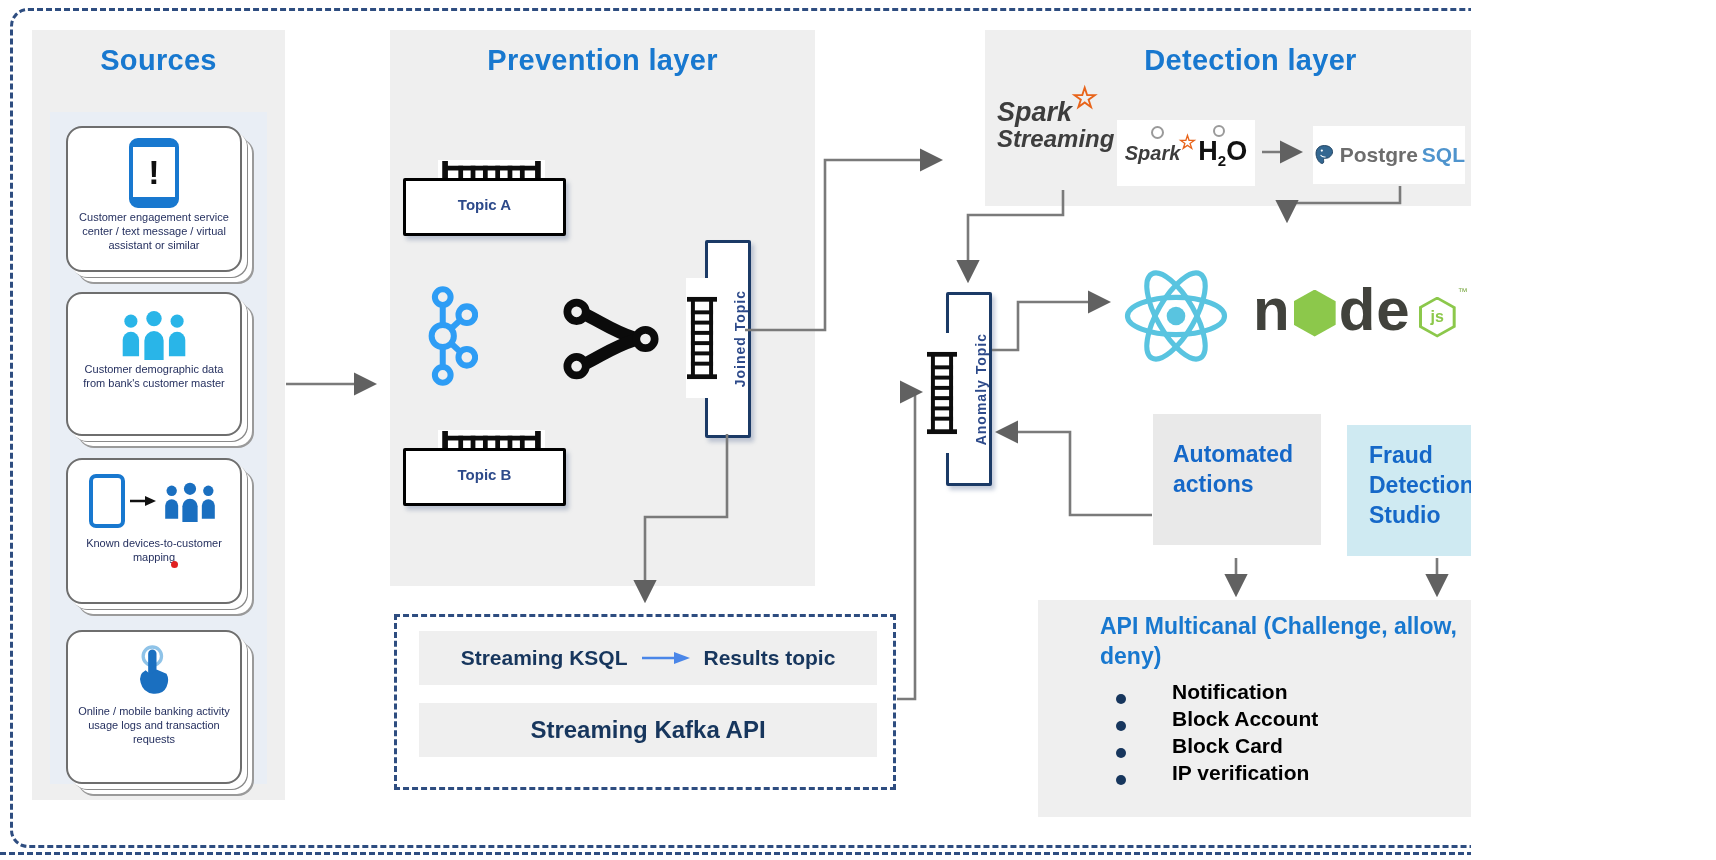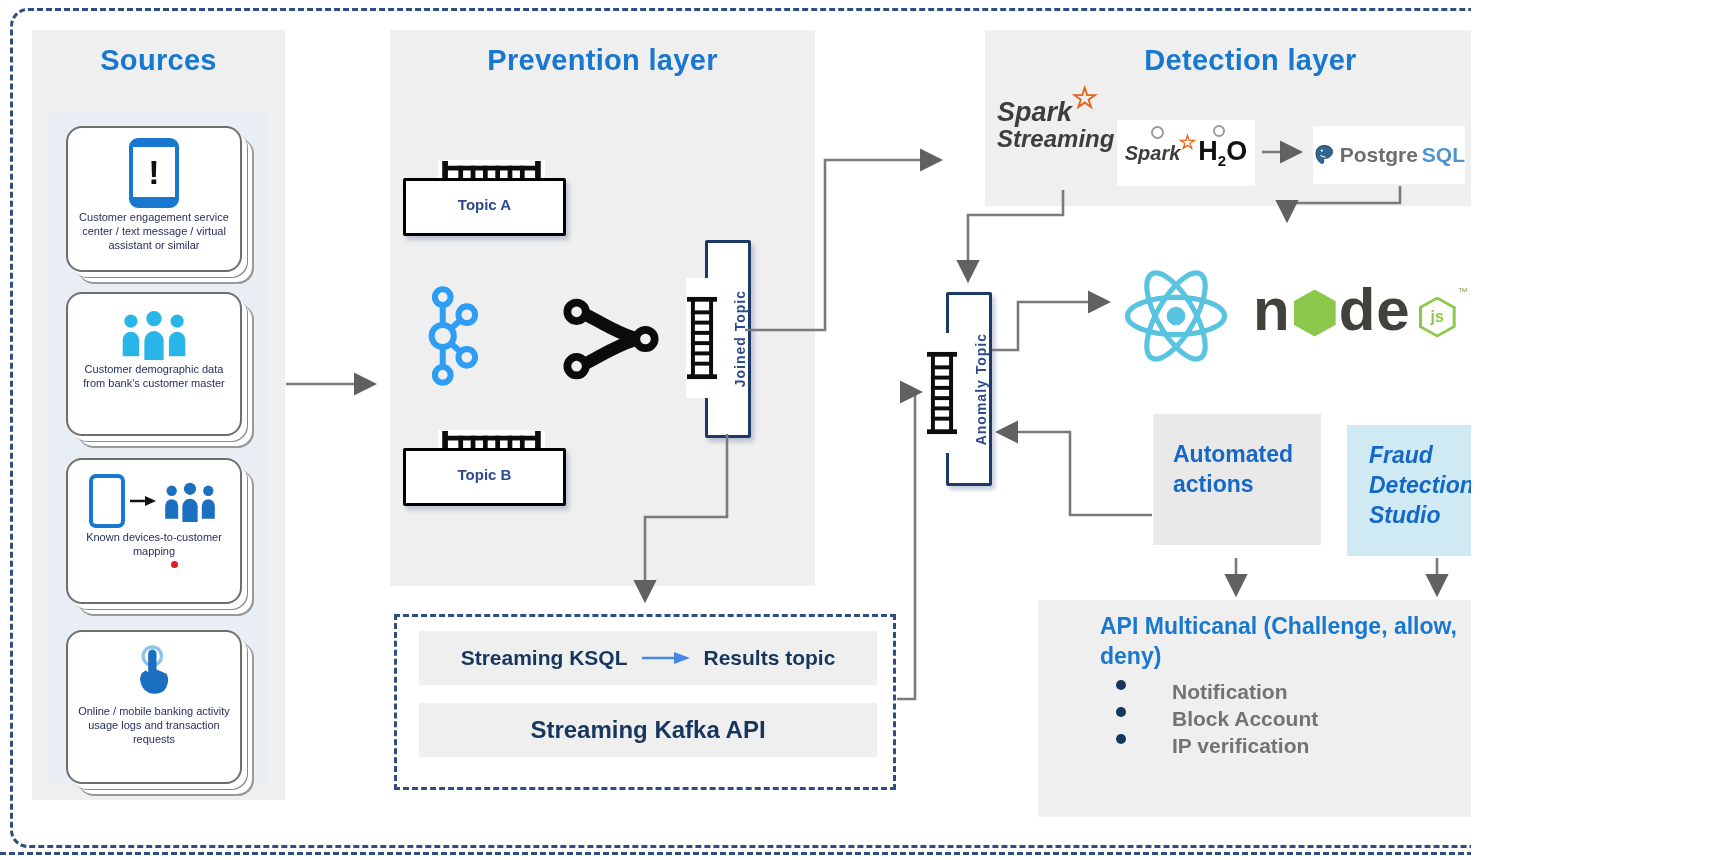--- a/index.html
+++ b/index.html
@@ -79,25 +79,25 @@
     background:#8cc84b;clip-path:polygon(50% 0,100% 25%,100% 75%,50% 100%,0 75%,0 25%);}
   .js-badge .inner{position:absolute;inset:3px;background:#fff;clip-path:polygon(50% 0,100% 25%,100% 75%,50% 100%,0 75%,0 25%);}
   .js-badge .js-text{position:absolute;inset:0;display:flex;align-items:center;justify-content:center;
     font-size:16px;font-weight:800;color:#8cc84b;}
   .node-tm{font-size:10px;color:#7aa843;margin:6px 0 0 2px;align-self:flex-start;}
 
   
   .automated-box{position:absolute;left:1153px;top:414px;width:168px;height:131px;background:#e9e9e9;box-sizing:border-box;
     padding:26px 0 0 20px;font-size:23px;font-weight:800;color:#1568c8;line-height:1.3;}
   .fraud-box{position:absolute;left:1347px;top:425px;width:178px;height:131px;background:#cfeaf2;box-sizing:border-box;
-    padding:16px 0 0 22px;font-size:23px;font-weight:800;color:#1568c8;line-height:1.3;font-style:italic;}
+    padding:16px 0 0 22px;font-size:23px;font-weight:800;color:#1568c8;line-height:1.3;}
   .api-box{position:absolute;left:1038px;top:600px;width:490px;height:217px;background:#efefef;box-sizing:border-box;padding:12px 18px 0;}
   .api-title{font-size:23px;font-weight:800;color:#1878cf;line-height:1.3;margin-left:44px;}
   .api-list{list-style:none;margin:8px 0 0;padding:0;}
-  .api-list li{display:flex;align-items:flex-start;font-size:21px;font-weight:800;color:#737373;margin:3px 0;}
+  .api-list li{display:flex;align-items:flex-end;font-size:21px;font-weight:800;color:#000000;margin:3px 0;}
   .api-list .dot{width:10px;height:10px;border-radius:50%;background:#17365d;margin:0 46px 0 60px;flex:none;}
 
   
   .side-label{position:absolute;color:#7f7f7f;font-size:25px;}
   .view-label{left:1622px;top:280px;}
   .act-label{left:1638px;top:495px;}
   .spy{position:absolute;left:1626px;top:342px;}
 
   .overlay{position:absolute;left:0;top:0;width:1716px;height:860px;pointer-events:none;z-index:6;}
 </style>
@@ -155,21 +155,21 @@
             <g transform="translate(38 2)">
                 <circle cx="0" cy="9" r="8"></circle>
                 <path d="M-10 54 v-22 a10 10 0 0 1 20 0 v22 z"></path>
               </g>
             <g transform="translate(62 6) scale(.85)">
                 <circle cx="0" cy="9" r="8"></circle>
                 <path d="M-10 52 v-20 a10 10 0 0 1 20 0 v20 z"></path>
               </g>
           </svg>
         </div>
-        <div class="card-label" style="">Known devices-to-customer mapping</div>
+        <div class="card-label" style="margin-top:6px;">Known devices-to-customer mapping</div>
         <span class="red-dot"></span>
       </div>
 
       <div class="card" style="top:518px;height:150px;">
         <svg width="52" height="60" viewBox="0 0 60 72" style="margin-top:10px;flex:none;">
           <circle cx="28" cy="17" r="11" fill="none" stroke="#8fc3e8" stroke-width="4"></circle>
           <rect x="23" y="9" width="10" height="33" rx="5" fill="#1a6fc0"></rect>
           <path d="M20 34 q-9 5 -6 15 q3 12 15 13 q12 1 16 -8 q4 -9 0 -16 l-12 -5 q-6 9 -13 1 z" fill="#1a6fc0"></path>
         </svg>
         <div class="card-label">Online / mobile banking activity usage logs and transaction requests</div>
@@ -350,20 +350,24 @@
   <div class="api-box">
     <div class="api-title">API Multicanal (Challenge, allow, deny)</div>
     <ul class="api-list">
       <li>
           <span class="dot"></span>
           <span>Notification</span>
         </li>
       <li>
           <span class="dot"></span>
           <span>Block Account</span>
+        </li>
+      <li>
+          <span class="dot"></span>
+          <span>Block Card</span>
         </li>
       <li>
           <span class="dot"></span>
           <span>IP verification</span>
         </li>
     </ul>
   </div>
 
   <div class="side-label view-label">View</div>
   <div class="side-label act-label">Act</div>

